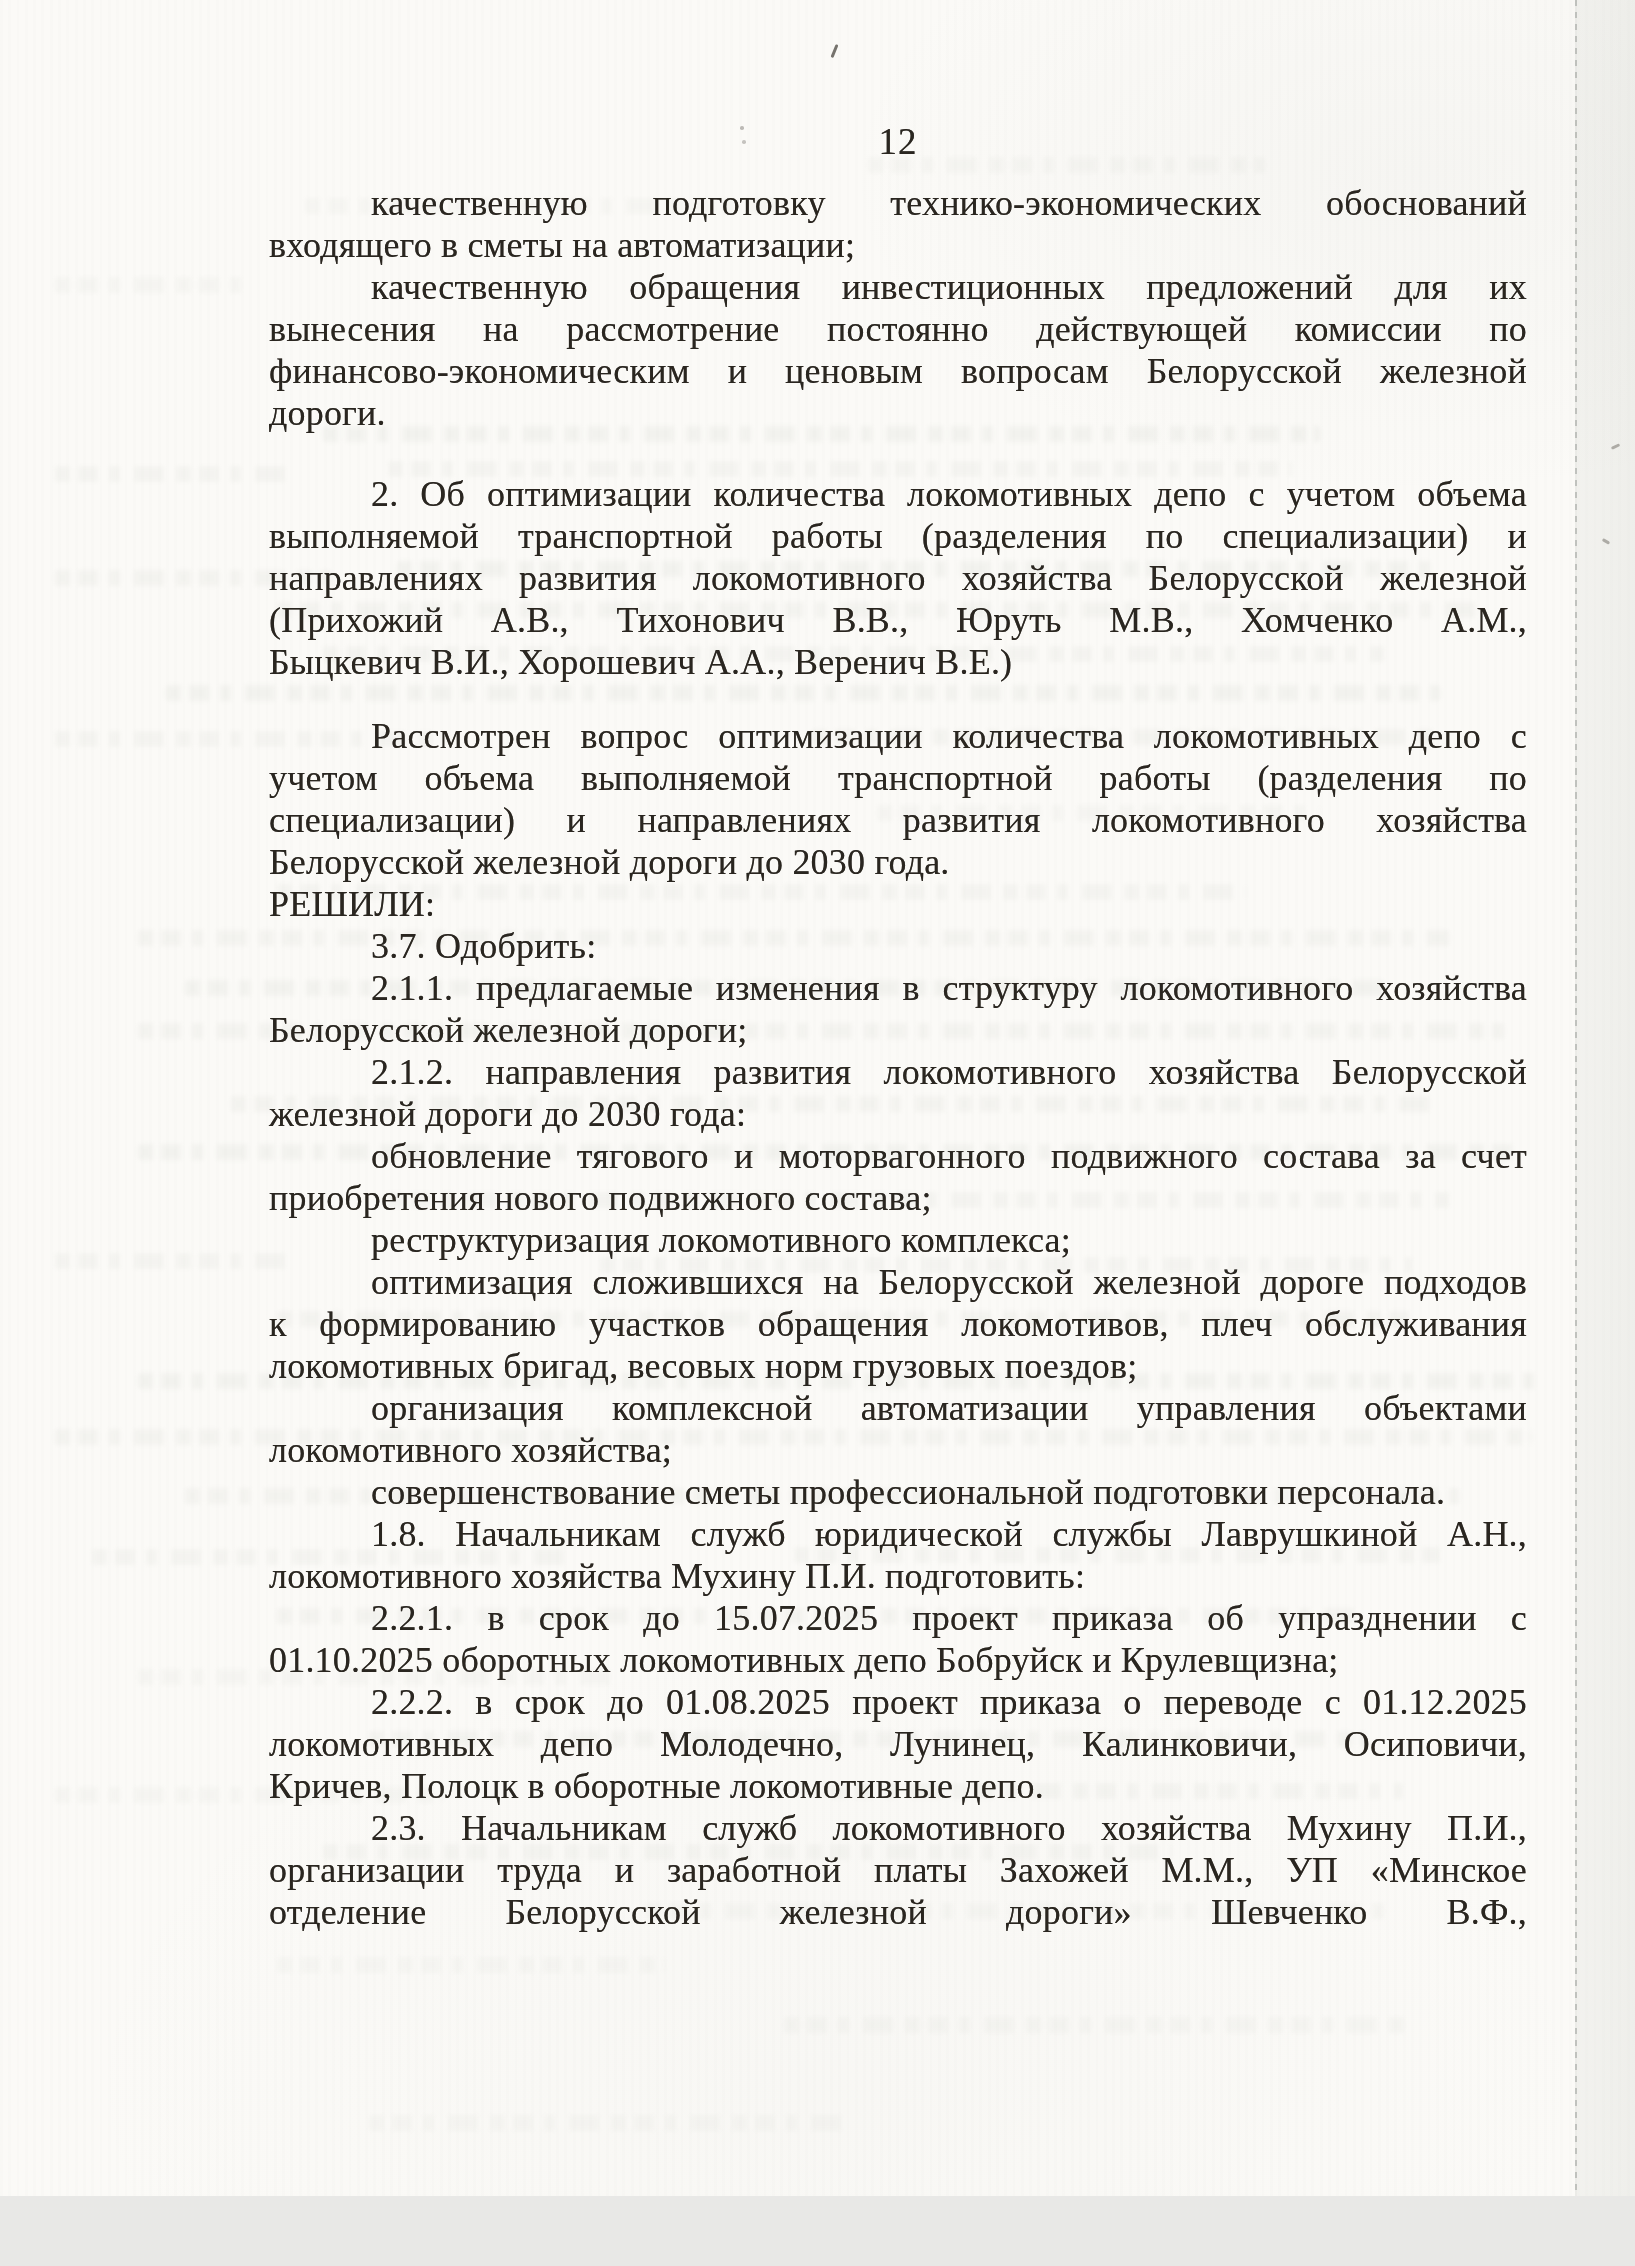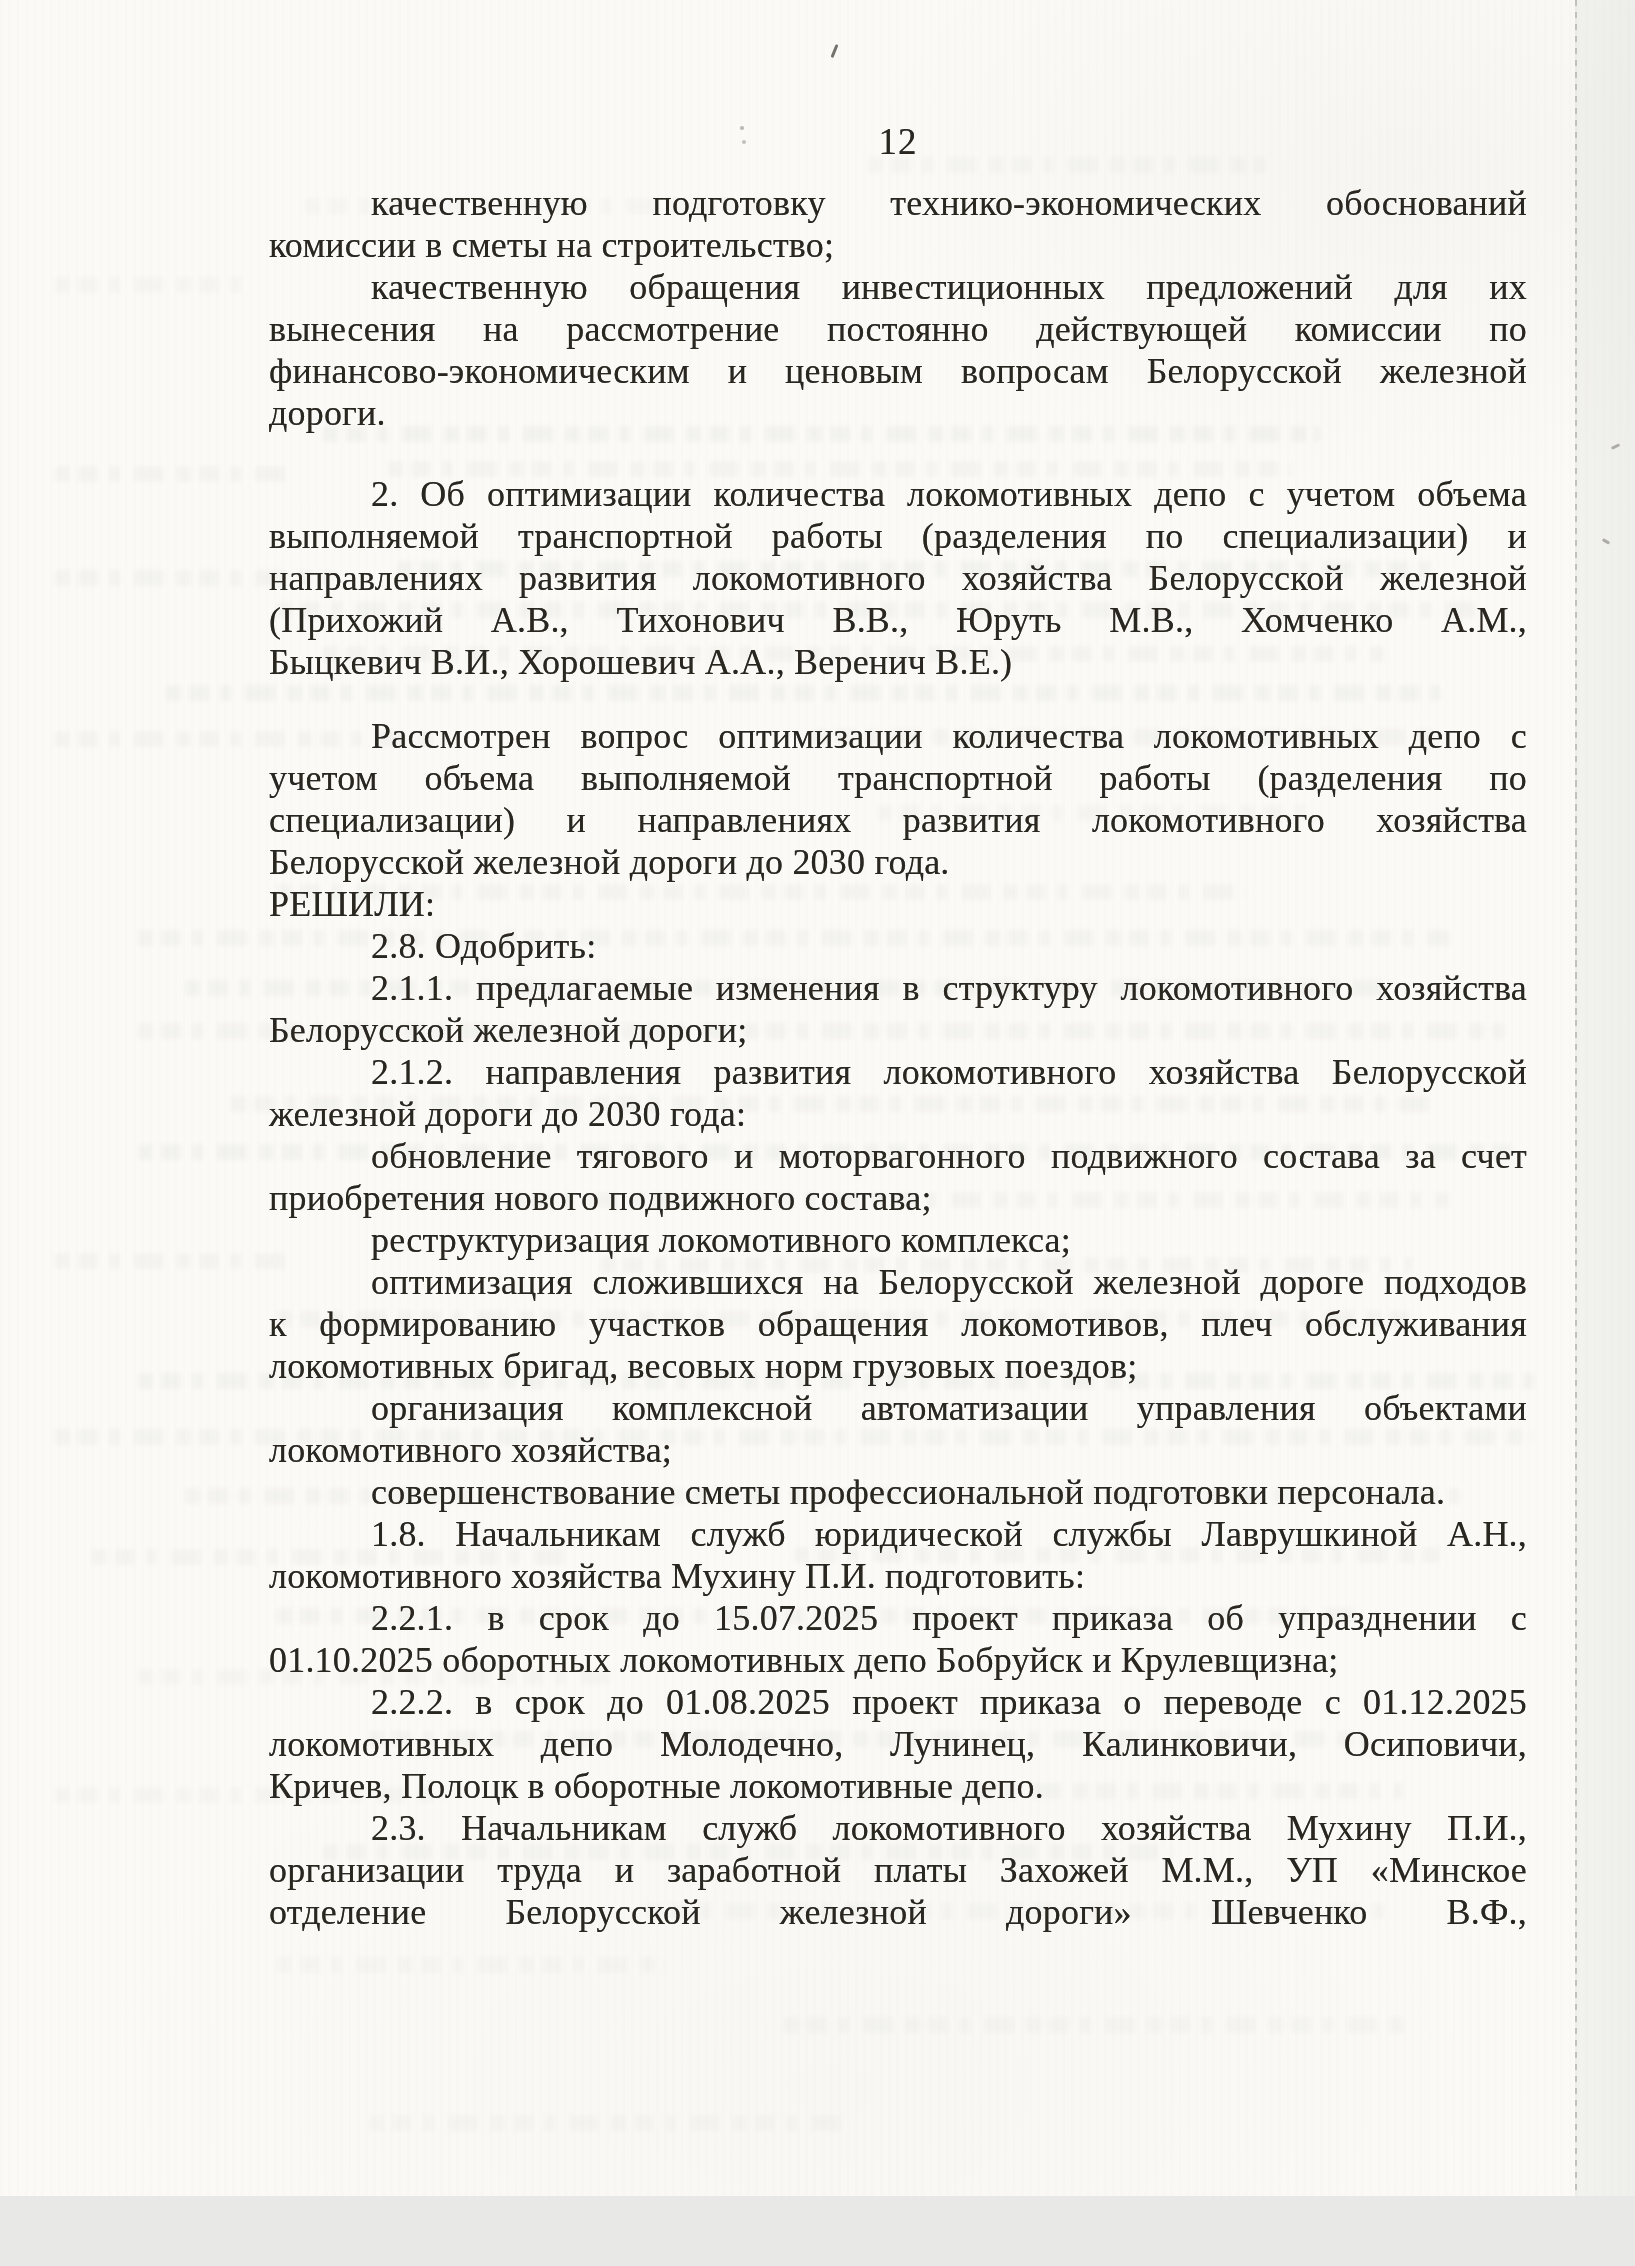--- a/index.html
+++ b/index.html
@@ -125,21 +125,21 @@
   <div class="speck" style="left:742px;top:140px;width:3.7px;height:3.7px;opacity:.3"></div>
   <div class="speck" style="left:1611px;top:445px;width:9.2px;height:2.8px;transform:rotate(-25deg);opacity:.4"></div>
   <div class="speck" style="left:1602px;top:540px;width:8.3px;height:2.8px;transform:rotate(30deg);opacity:.4"></div>
   <div class="speck" style="left:768px;top:2221px;width:24px;height:2.8px;border-radius:2.8px;transform:rotate(-6deg);opacity:.2"></div>
 
   <div class="pagenum">12</div>
 
   <div class="docbody" id="doc-body">
       <div class="para">
         <div class="line just indent">качественную подготовку технико-экономических обоснований</div>
-        <div class="line">комиссии в сметы на строительство;</div>
+        <div class="line">входящего в сметы на автоматизации;</div>
       </div>
       <div class="para">
         <div class="line just indent">качественную обращения инвестиционных предложений для их</div>
         <div class="line just">вынесения на рассмотрение постоянно действующей комиссии по</div>
         <div class="line just">финансово-экономическим и ценовым вопросам Белорусской железной</div>
         <div class="line">дороги.</div>
       </div>
       <div class="para gap-large">
         <div class="line just indent">2. Об оптимизации количества локомотивных депо с учетом объема</div>
         <div class="line just">выполняемой транспортной работы (разделения по специализации) и</div>
@@ -152,21 +152,21 @@
       <div class="para gap-small">
         <div class="line just indent">Рассмотрен вопрос оптимизации количества локомотивных депо с</div>
         <div class="line just">учетом объема выполняемой транспортной работы (разделения по</div>
         <div class="line just">специализации) и направлениях развития локомотивного хозяйства</div>
         <div class="line">Белорусской железной дороги до 2030 года.</div>
       </div>
       <div class="para">
         <div class="line">РЕШИЛИ:</div>
       </div>
       <div class="para">
-        <div class="line indent">2.8. Одобрить:</div>
+        <div class="line indent">3.7. Одобрить:</div>
       </div>
       <div class="para">
         <div class="line just indent">2.1.1. предлагаемые изменения в структуру локомотивного хозяйства</div>
         <div class="line">Белорусской железной дороги;</div>
       </div>
       <div class="para">
         <div class="line just indent">2.1.2. направления развития локомотивного хозяйства Белорусской</div>
         <div class="line">железной дороги до 2030 года:</div>
       </div>
       <div class="para">

